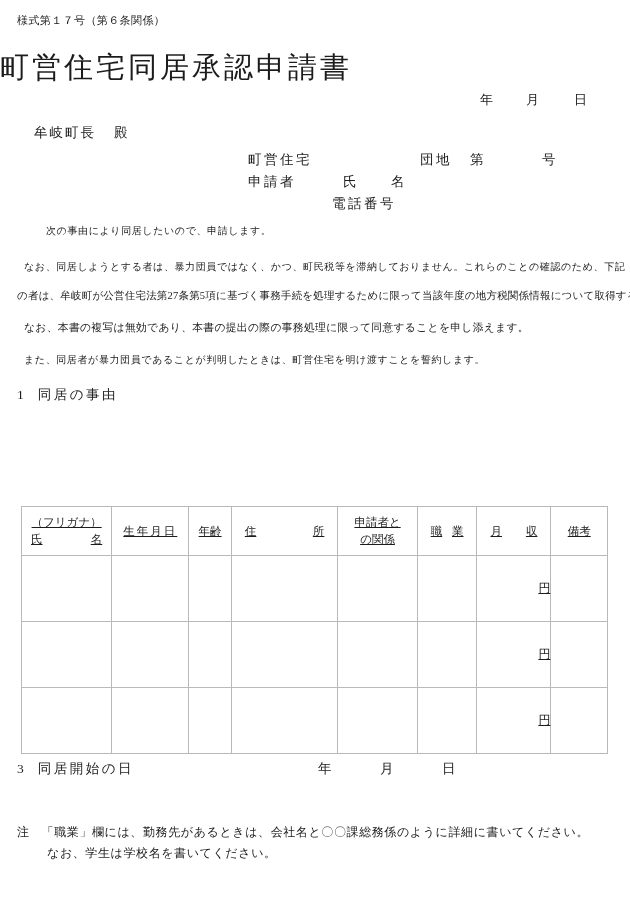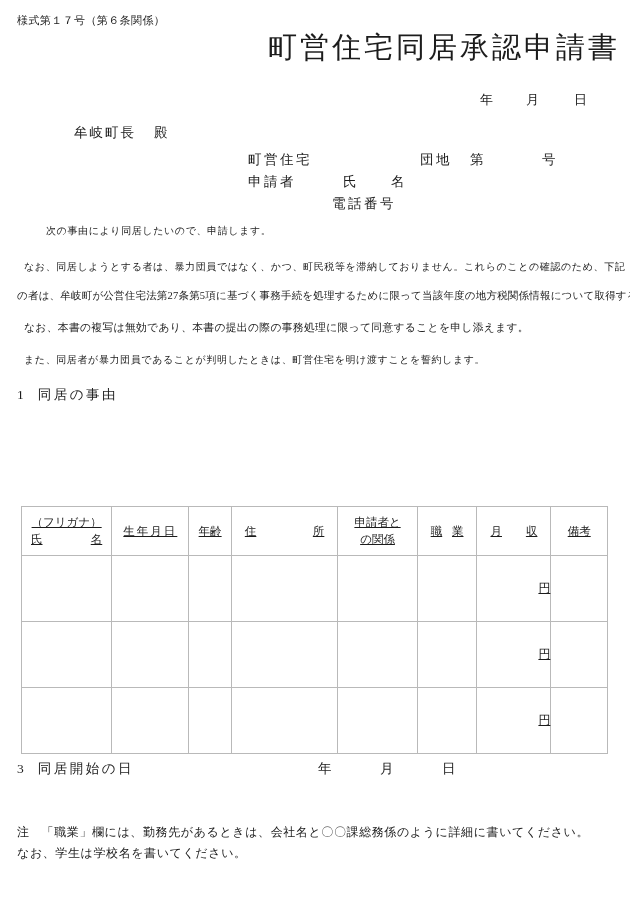--- a/index.html
+++ b/index.html
@@ -30,23 +30,23 @@
     top: 13px;
     font-size: 11px;
     letter-spacing: 0.4px;
     white-space: nowrap;
   }
 
   
   .doc-title {
     position: absolute;
     left: 0;
-    top: 28px;
+    top: 48px;
     width: 620px;
-    text-align: right;
+    text-align: left;
     font-size: 29px;
     letter-spacing: 3px;
     font-weight: 400;
     white-space: nowrap;
   }
 
   
   .date-line {
     position: absolute;
     left: 480px;
@@ -59,21 +59,20 @@
   .date-line .d-m { width: 48px; }
 
   
   .addressee {
     position: absolute;
     left: 34px;
     top: 124px;
     font-size: 13.5px;
     letter-spacing: 2px;
     white-space: nowrap;
-    margin-left: 40px;
   }
   .addressee .hon { margin-left: 18px; letter-spacing: 0; }
 
   
   .applicant-block {
     position: absolute;
     left: 248px;
     top: 149px;
     font-size: 13.5px;
     white-space: nowrap;
@@ -207,21 +206,21 @@
   
   .footnote {
     position: absolute;
     left: 17px;
     top: 822px;
     font-size: 12px;
     line-height: 1.75;
     letter-spacing: 0.6px;
     white-space: nowrap;
   }
-  .fn-line2 { display: block; }
+  .fn-line2 { margin-left: 30px; display: block; }
   .fn-marker { margin-right: 12px; }
 </style>
 </head>
 <body>
 
 <div class="page">
 
   <div class="form-number">様式第１７号（第６条関係）</div>
 
   <div class="doc-title">町営住宅同居承認申請書</div>

